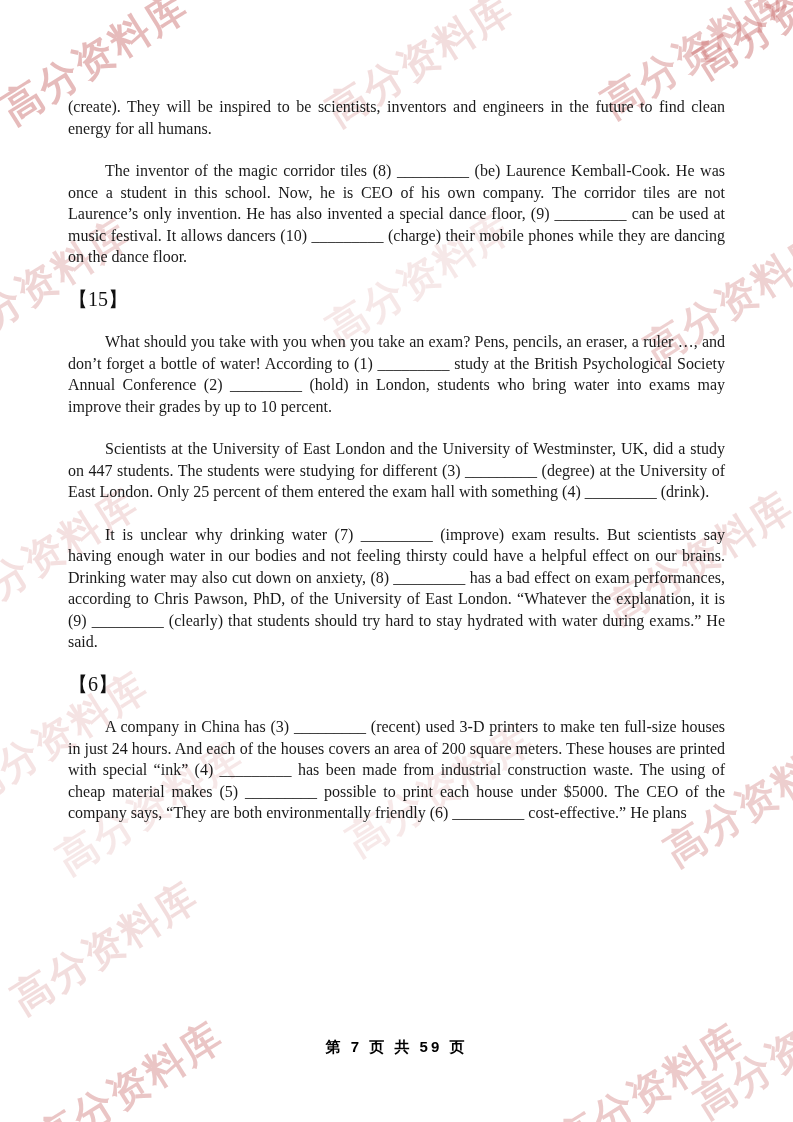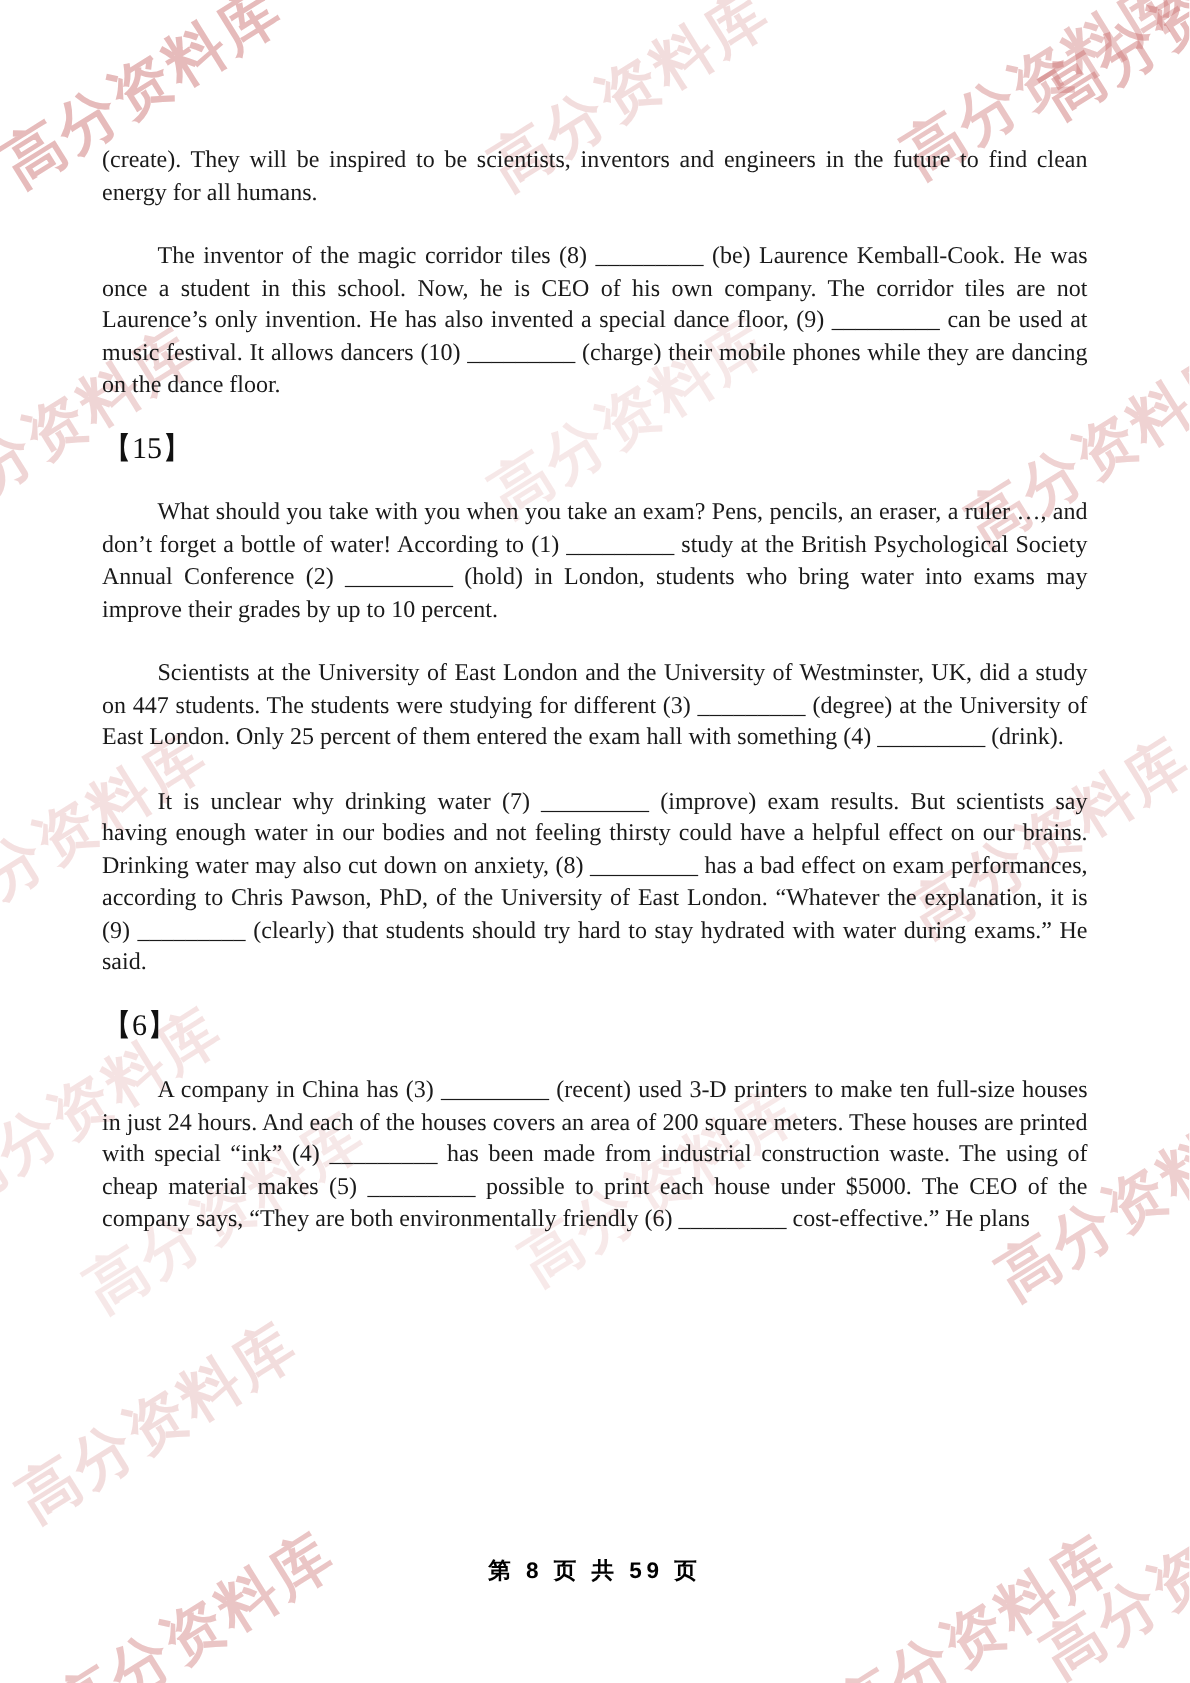--- a/index.html
+++ b/index.html
@@ -85,14 +85,14 @@
   <div class="content">
       <p class="para">(create). They will be inspired to be scientists, inventors and engineers in the future to find clean energy for all humans.</p>
       <p class="para indent">The inventor of the magic corridor tiles (8) _________ (be) Laurence Kemball-Cook. He was once a student in this school. Now, he is CEO of his own company. The corridor tiles are not Laurence’s only invention. He has also invented a special dance floor, (9) _________ can be used at music festival. It allows dancers (10) _________ (charge) their mobile phones while they are dancing on the dance floor.</p>
       <div class="heading">【15】</div>
       <p class="para indent">What should you take with you when you take an exam? Pens, pencils, an eraser, a ruler …, and don’t forget a bottle of water! According to (1) _________ study at the British Psychological Society Annual Conference (2) _________ (hold) in London, students who bring water into exams may improve their grades by up to 10 percent.</p>
       <p class="para indent">Scientists at the University of East London and the University of Westminster, UK, did a study on 447 students. The students were studying for different (3) _________ (degree) at the University of East London. Only 25 percent of them entered the exam hall with something (4) _________ (drink).</p>
       <p class="para indent">It is unclear why drinking water (7) _________ (improve) exam results. But scientists say having enough water in our bodies and not feeling thirsty could have a helpful effect on our brains. Drinking water may also cut down on anxiety, (8) _________ has a bad effect on exam performances, according to Chris Pawson, PhD, of the University of East London. “Whatever the explanation, it is (9) _________ (clearly) that students should try hard to stay hydrated with water during exams.” He said.</p>
       <div class="heading">【6】</div>
       <p class="para indent">A company in China has (3) _________ (recent) used 3-D printers to make ten full-size houses in just 24 hours. And each of the houses covers an area of 200 square meters. These houses are printed with special “ink” (4) _________ has been made from industrial construction waste. The using of cheap material makes (5) _________ possible to print each house under $5000. The CEO of the company says, “They are both environmentally friendly (6) _________ cost-effective.” He plans</p>
     </div>
-  <div class="footer">第 8 页 共 59 页</div>
+  <div class="footer">第 7 页 共 59 页</div>
 </div>
 
 </body></html>

